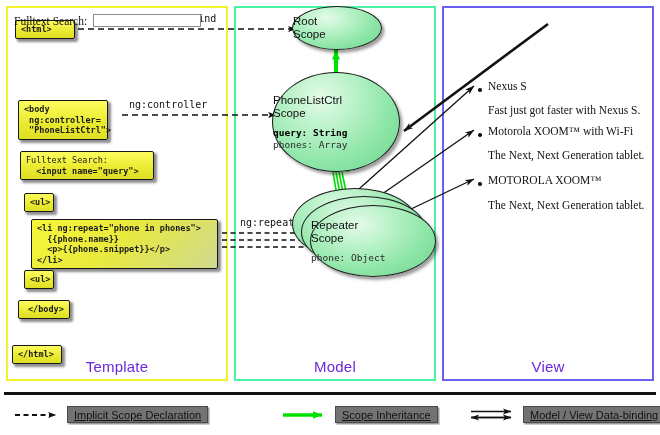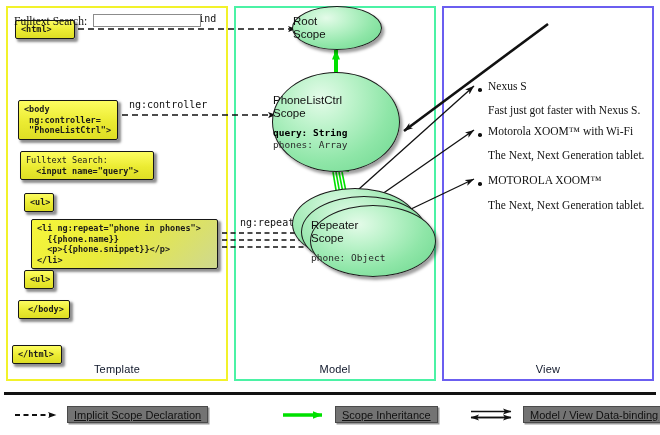--- a/index.html
+++ b/index.html
@@ -6,21 +6,21 @@
   body{width:660px;height:435px;overflow:hidden;
        font-family:"Liberation Sans","DejaVu Sans",sans-serif;}
   #stage{position:relative;width:660px;height:435px;background:#fff;}
 
   
   .col{position:absolute;top:6px;height:375px;background:#fff;box-sizing:border-box;}
   .col-template{left:6px;width:222px;border:2px solid #f2f22a;}
   .col-model{left:234px;width:202px;border:2px solid #4bf2a5;}
   .col-view{left:442px;width:212px;border:2px solid #6b5ef0;}
   .col-label{position:absolute;bottom:4px;left:0;width:100%;text-align:center;
-             font-size:11px;color:#0f172a;letter-spacing:.2px;}
+             font-size:15px;color:#6d28d9;letter-spacing:.2px;}
 
   
   #wires{position:absolute;left:0;top:0;width:660px;height:435px;pointer-events:none;}
 
   
   .codebox{position:absolute;box-sizing:border-box;
            border:1.5px solid #171717;border-radius:2px;
            background:linear-gradient(180deg,#fdfd60 0%,#ebeb32 55%,#dede24 100%);
            box-shadow:2.5px 2.5px 2.5px rgba(0,0,0,.45);
            font-family:"DejaVu Sans Mono","Liberation Mono",monospace;
@@ -129,21 +129,21 @@
       <line x1="346" y1="240" x2="474" y2="179" stroke="#111" stroke-width="1.3" marker-end="url(#ah-thin)"></line>
     </g>
   </svg>
 
   <div style="position:absolute;left:150px;top:13px;font-family:'DejaVu Sans Mono','Liberation Mono',monospace;font-size:10px;color:#111;">ng:autobind</div>
   <div style="position:absolute;left:129px;top:99px;font-family:'DejaVu Sans Mono','Liberation Mono',monospace;font-size:10px;color:#111;">ng:controller</div>
   <div style="position:absolute;left:240px;top:217px;font-family:'DejaVu Sans Mono','Liberation Mono',monospace;font-size:10px;color:#111;">ng:repeat</div>
 
   <div class="codebox" style="left:15px;top:20px;width:60px;">&lt;html&gt;</div>
 
-  <div class="codebox" style="left:18px;top:100px;width:100px;">&lt;body
+  <div class="codebox" style="left:18px;top:100px;width:90px;">&lt;body
  ng:controller=
  "PhoneListCtrl"&gt;</div>
 
   <div class="codebox" style="left:20px;top:151px;width:134px;"><span class="thin">Fulltext Search:</span>
   <span>&lt;input name="query"&gt;</span></div>
 
   <div class="codebox" style="left:24px;top:193px;width:30px;">&lt;ul&gt;</div>
 
   <div class="codebox grad" style="left:31px;top:219px;width:187px;">&lt;li ng:repeat="phone in phones"&gt;
   {{phone.name}}

